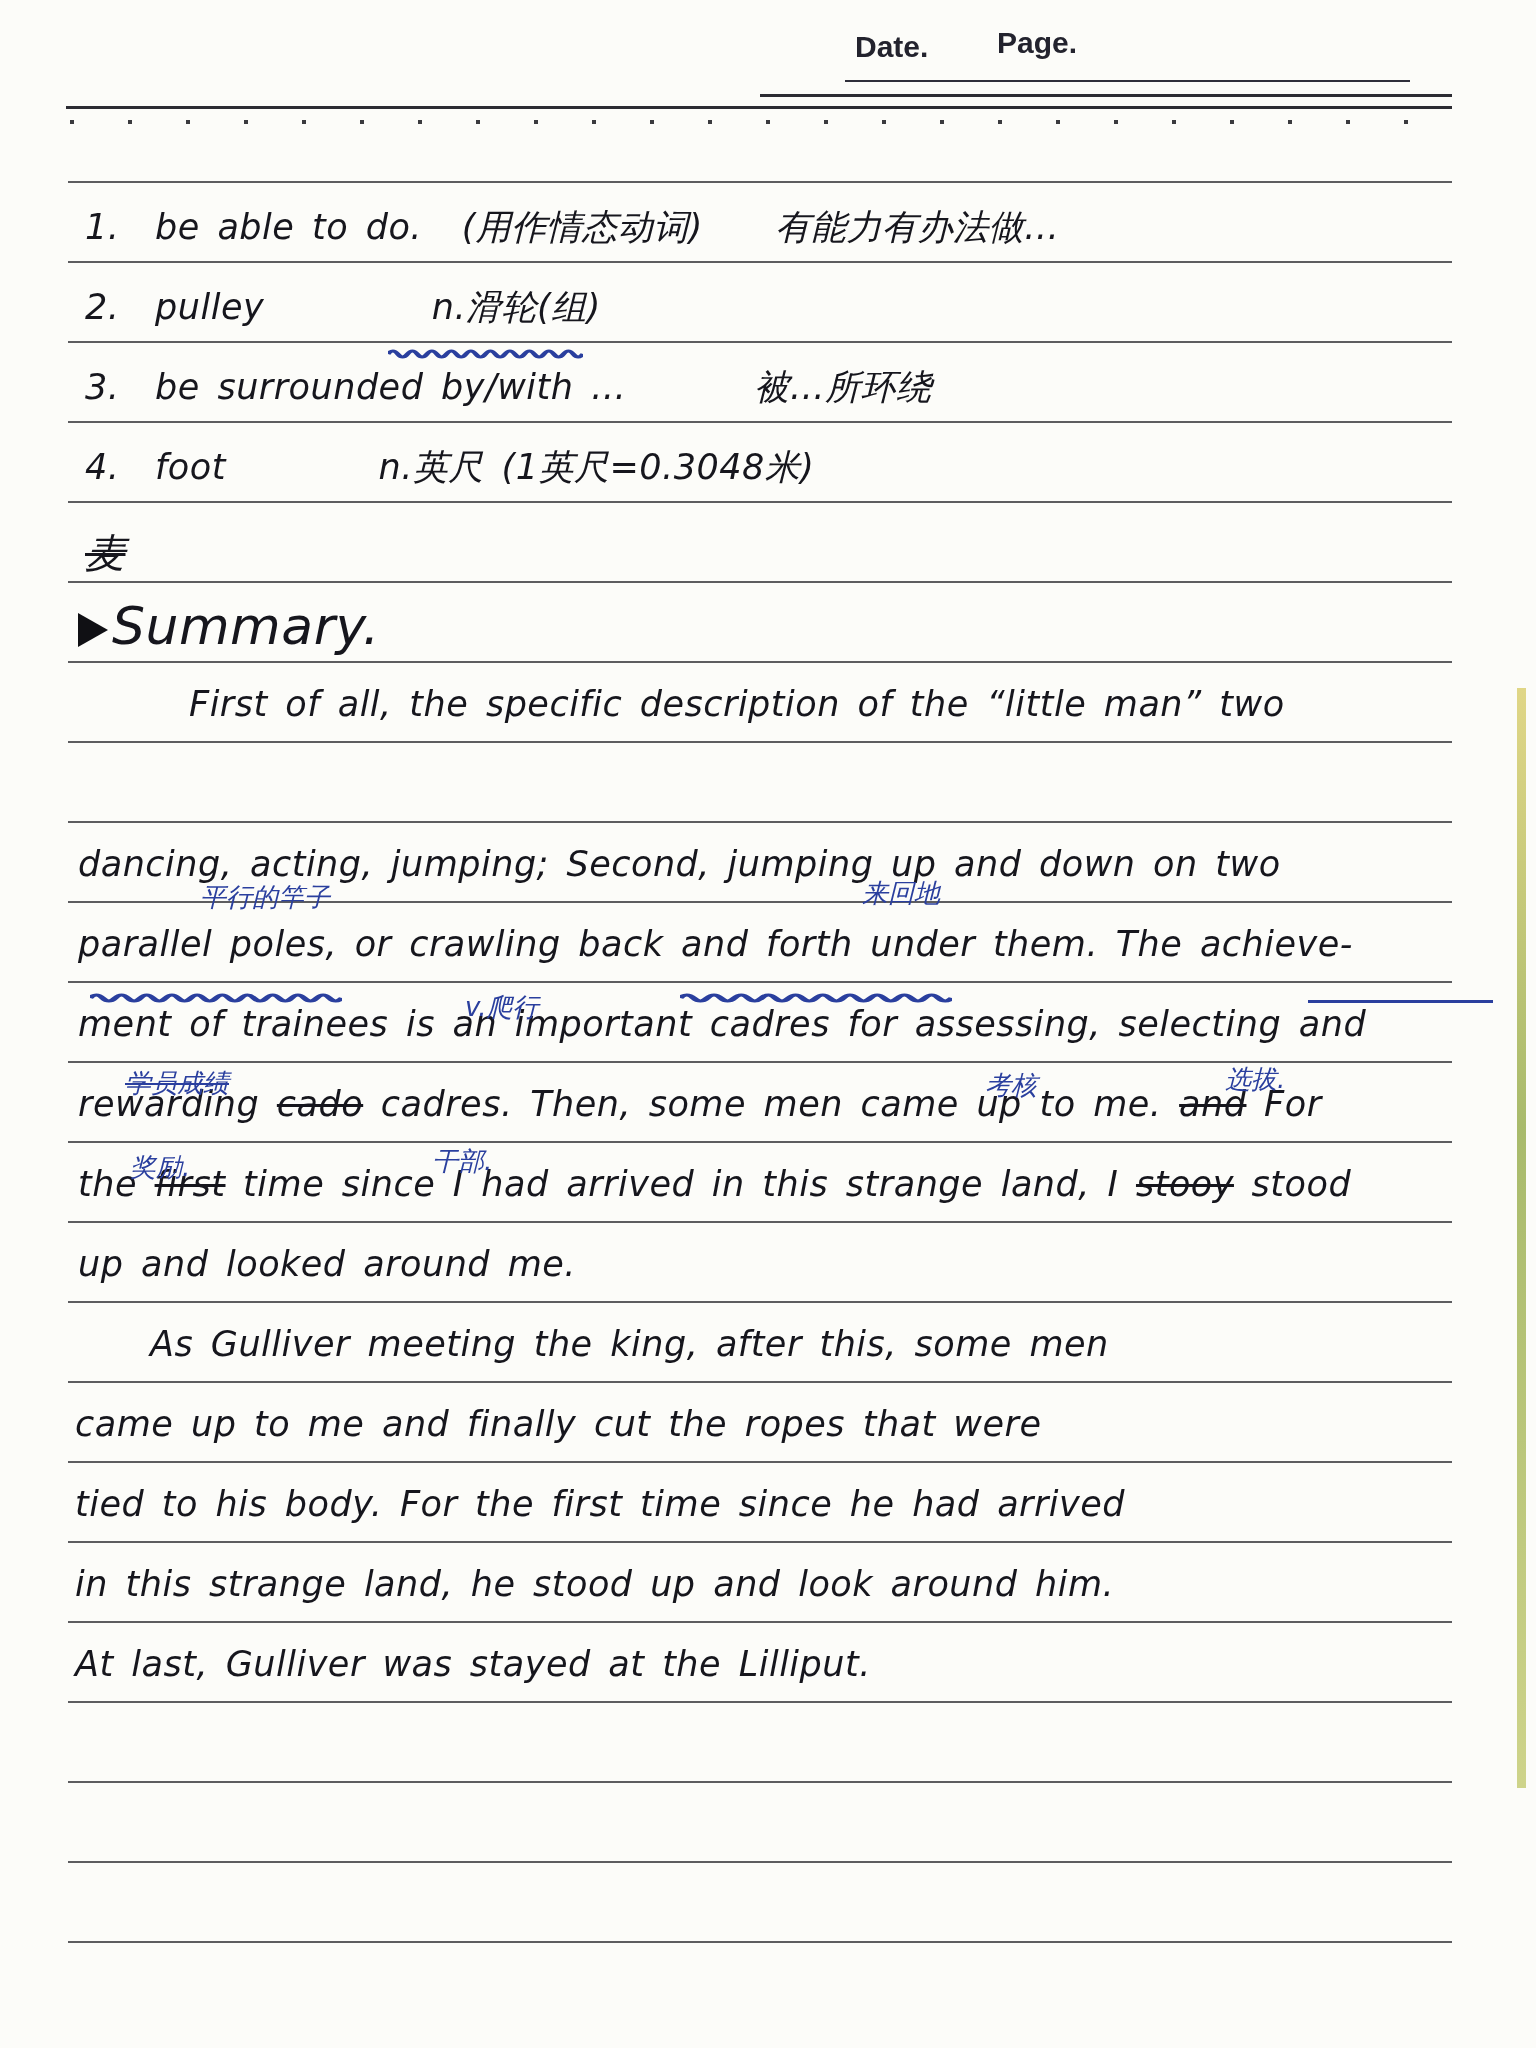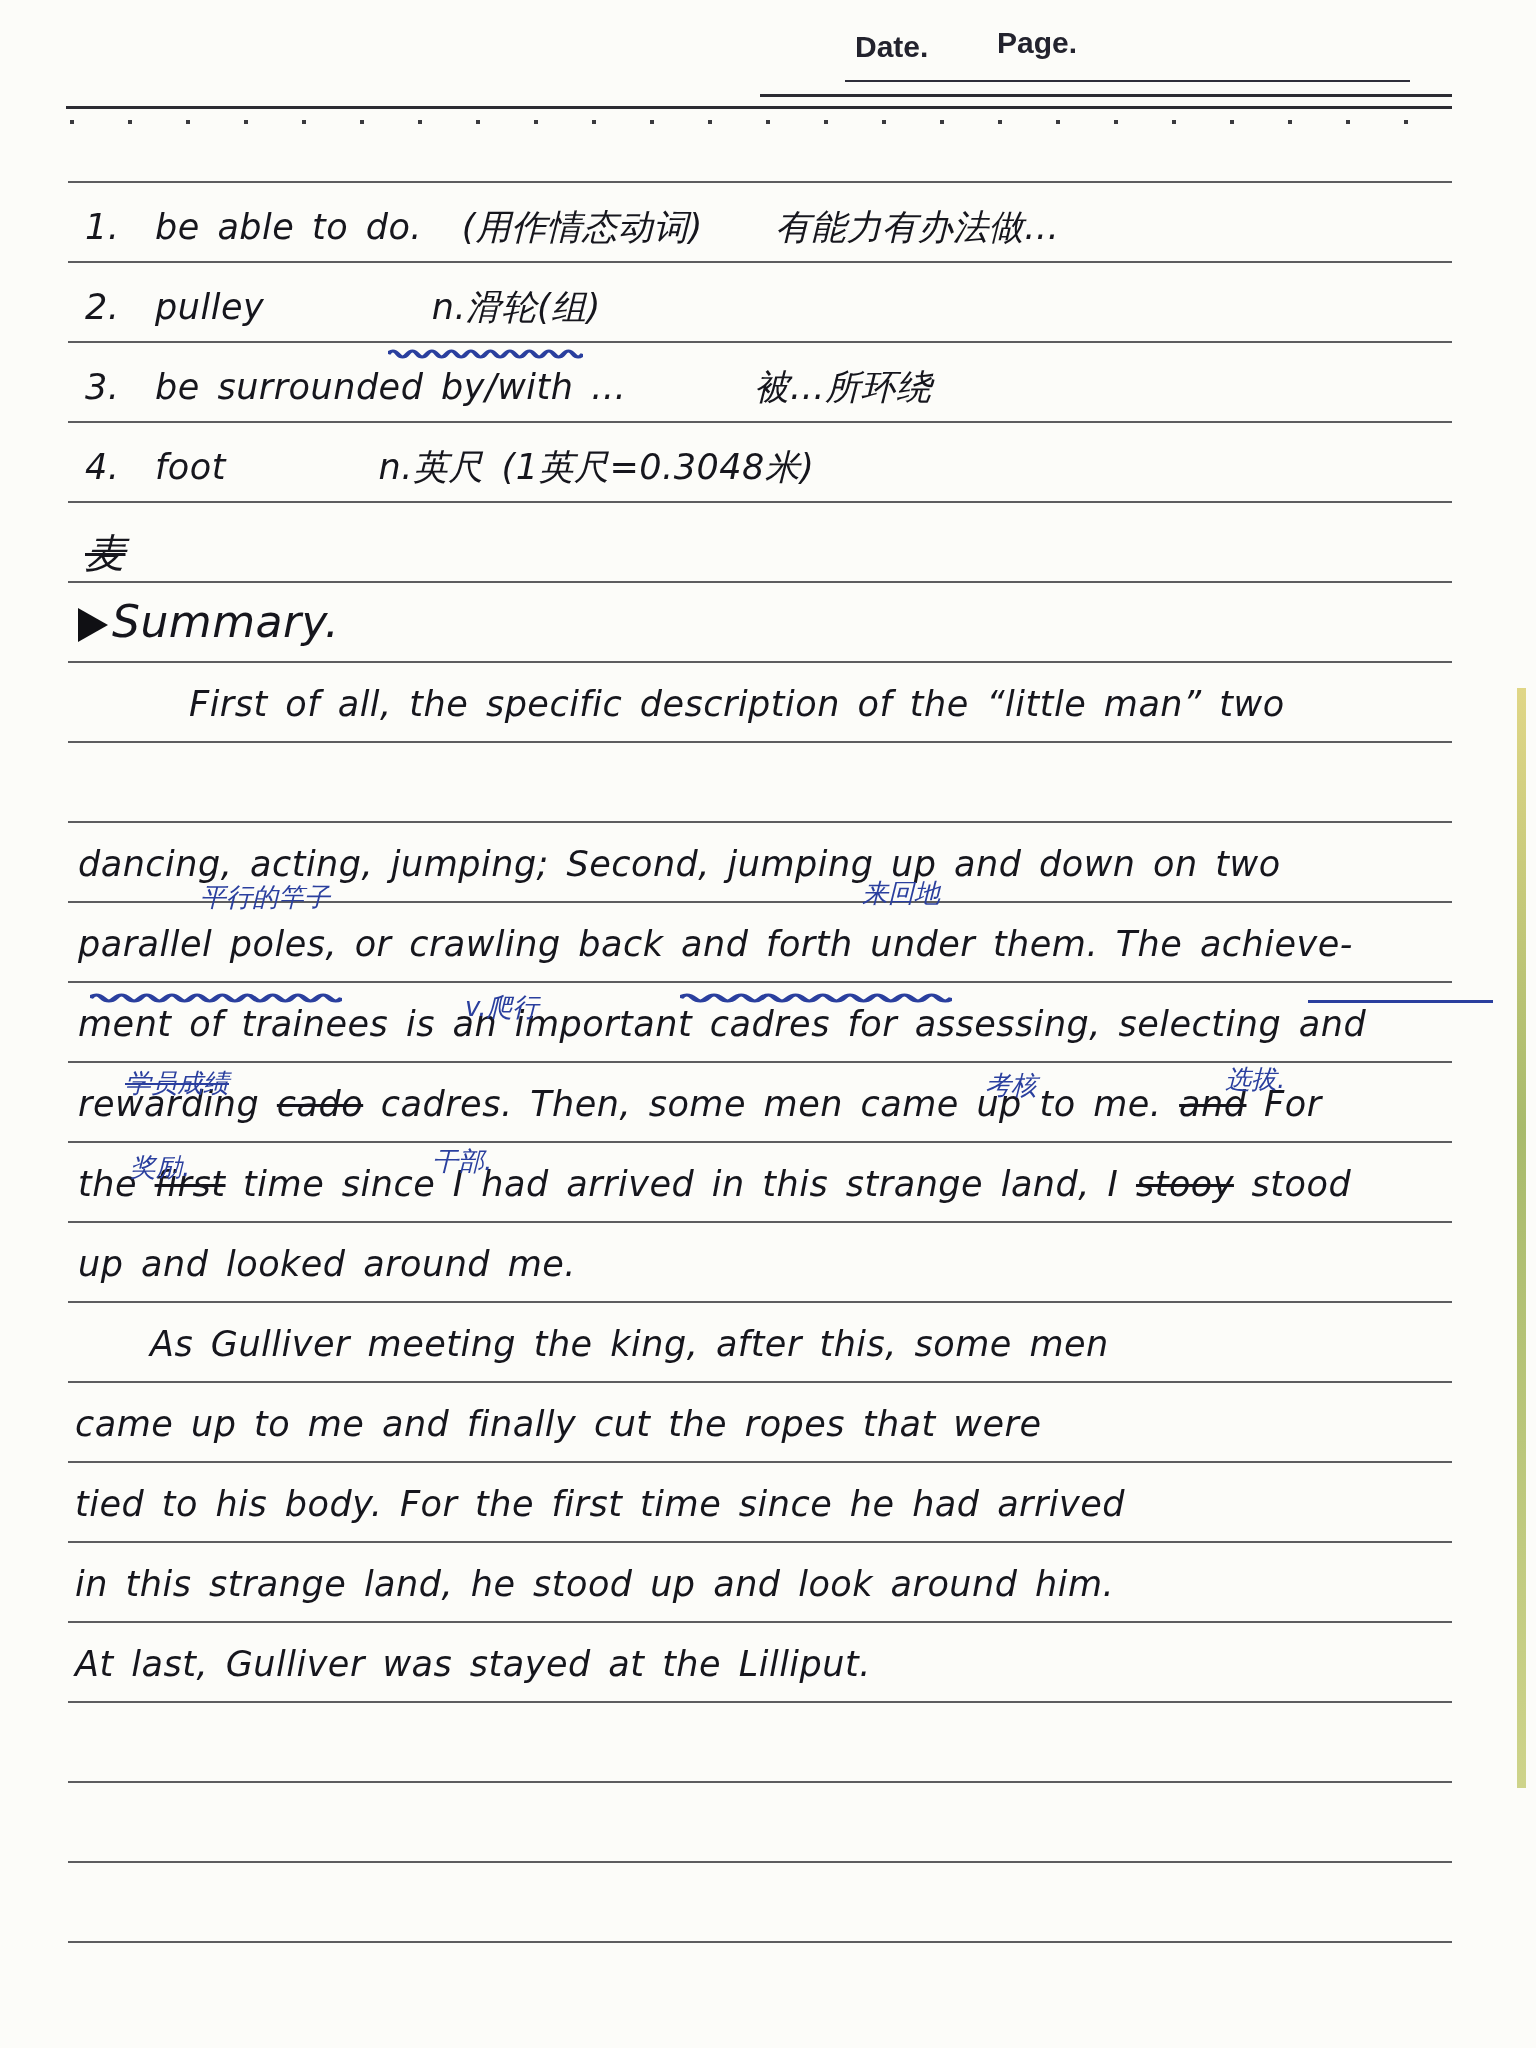--- a/index.html
+++ b/index.html
@@ -74,21 +74,21 @@
     <span style="margin-left:110px;">被…所环绕</span>
   </div>
   <div class="hw" style="left:85px; top:444px;">
     <span>4.</span>
     <span style="margin-left:18px;">foot</span>
     <span style="margin-left:135px;text-align:center;">n.英尺 (1英尺=0.3048米)</span>
   </div>
 
   <div class="hw strike" style="left:85px; top:526px; font-size:40px;">麦</div>
 
-  <div class="hw" style="left:78px; top:596px; font-size:44px;">
+  <div class="hw" style="left:78px; top:596px; font-size:52px;">
     <span class="tri"></span><span>Summary.</span>
   </div>
 
   <div class="hw" style="left:150px; top:684px;margin-left:39px;">First of all, the specific description of the “little man” two</div>
   <div class="hw" style="left:78px; top:844px;">dancing, acting, jumping; Second, jumping up and down on two</div>
   <div class="hw" style="left:78px; top:924px;">parallel poles, or crawling back and forth under them. The achieve-</div>
   <div class="hw" style="left:78px; top:1004px;">ment of trainees is an important cadres for assessing, selecting and</div>
   <div class="hw" style="left:78px; top:1084px;">
     <span>rewarding </span><span class="strike">cado</span><span> cadres. Then, some men came up to me. </span><span class="strike">and</span><span> For</span>
   </div>

